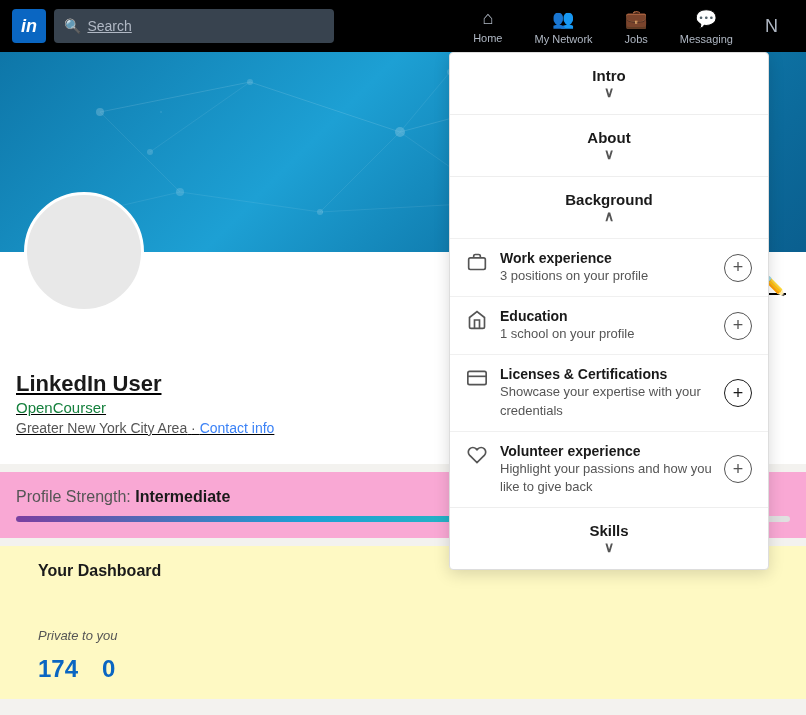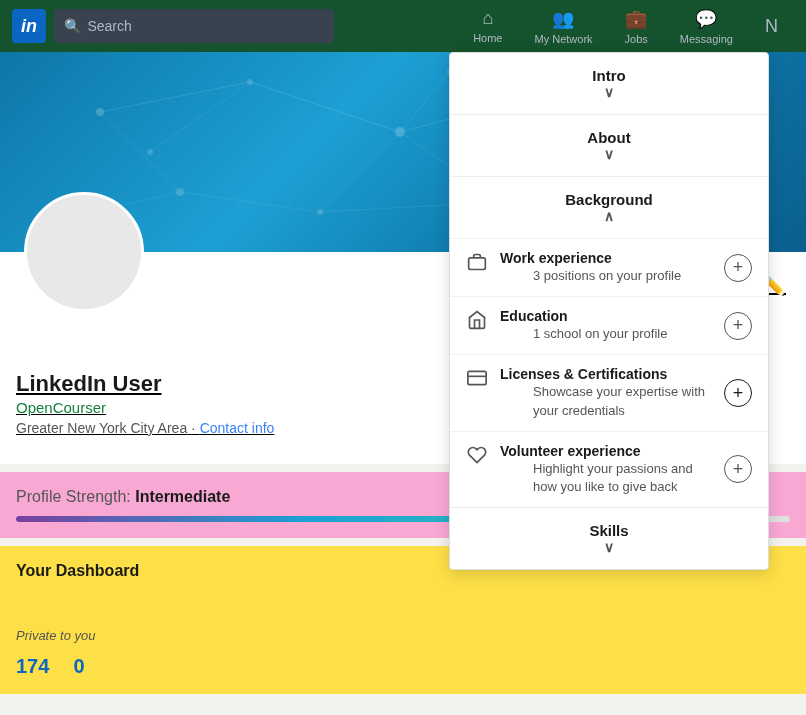--- a/index.html
+++ b/index.html
@@ -1,20 +1,20 @@
 <!DOCTYPE html>
 <html><head>
   <meta charset="utf-8">
   <style>
     * { margin: 0; padding: 0; box-sizing: border-box; }
     body { font-family: -apple-system, BlinkMacSystemFont, 'Segoe UI', Arial, sans-serif; background: #f3f2ef; width: 806px; height: 715px; overflow: hidden; position: relative; }
 
     
     .topnav {
-      background: #14532d;
+      background: #000000;
       height: 52px;
       display: flex;
       align-items: center;
       padding: 0 12px;
       gap: 8px;
       position: relative;
       z-index: 10;
     }
     .linkedin-logo {
       width: 34px; height: 34px;
@@ -28,21 +28,21 @@
       display: flex; align-items: center;
       background: #38434f;
       border-radius: 4px;
       padding: 6px 10px;
       gap: 6px;
       width: 280px;
       height: 34px;
     }
     .search-bar input {
       background: transparent; border: none; outline: none;
-      color: #b0b8c4; font-size: 14px; width: 100%;
+      color: #b0b8c4; font-size: 14px; width: 100%; text-decoration: underline;
     }
     .search-bar input::placeholder { color: #b0b8c4; }
     .nav-icons {
       margin-left: auto;
       display: flex; align-items: center; gap: 0;
     }
     .nav-item {
       display: flex; flex-direction: column; align-items: center;
       padding: 6px 16px;
       cursor: pointer;
@@ -168,28 +168,28 @@
       position: absolute;
       right: -6px; top: -5px;
       width: 16px; height: 16px;
       background: #2ec4b6;
       border-radius: 50%;
       border: 2px solid white;
     }
 
     
     .dashboard-card {
-      background: #fde047;
+      background: #fef9c3;
       margin-top: 8px;
-      padding: 16px 16px;
+      padding: 16px 38px;
     }
     .dashboard-title { font-size: 16px; font-weight: 700; color: #1a1a1a; }
     .dashboard-sub { font-size: 13px; color: #555; font-style: italic; margin-top: 48px; }
     .dashboard-stats { display: flex; gap: 24px; margin-top: 12px; }
-    .stat-value { font-size: 20px; font-weight: 700; color: #0a66c2; }
+    .stat-value { font-size: 24px; font-weight: 700; color: #0a66c2; }
 
     
     .dropdown-overlay {
       position: absolute;
       top: 52px; 
       left: 449px;
       width: 320px;
       background: white;
       border: 1px solid #ddd;
       border-radius: 4px;
@@ -223,21 +223,21 @@
     .item-icon {
       font-size: 18px;
       color: #555;
       margin-top: 2px;
       flex-shrink: 0;
       width: 22px;
       text-align: center;
     }
     .item-text { flex: 1; }
     .item-title { font-size: 14px; font-weight: 600; color: #1a1a1a; }
-    .item-desc { font-size: 13px; color: #555; margin-top: 1px; line-height: 1.4; margin-left: 33px; }
+    .item-desc { font-size: 13px; color: #555; margin-top: 1px; line-height: 1.4; }
     .add-btn {
       width: 28px; height: 28px;
       border-radius: 50%;
       border: 1.5px solid #555;
       background: white;
       display: flex; align-items: center; justify-content: center;
       cursor: pointer;
       font-size: 18px;
       color: #555;
       flex-shrink: 0;

